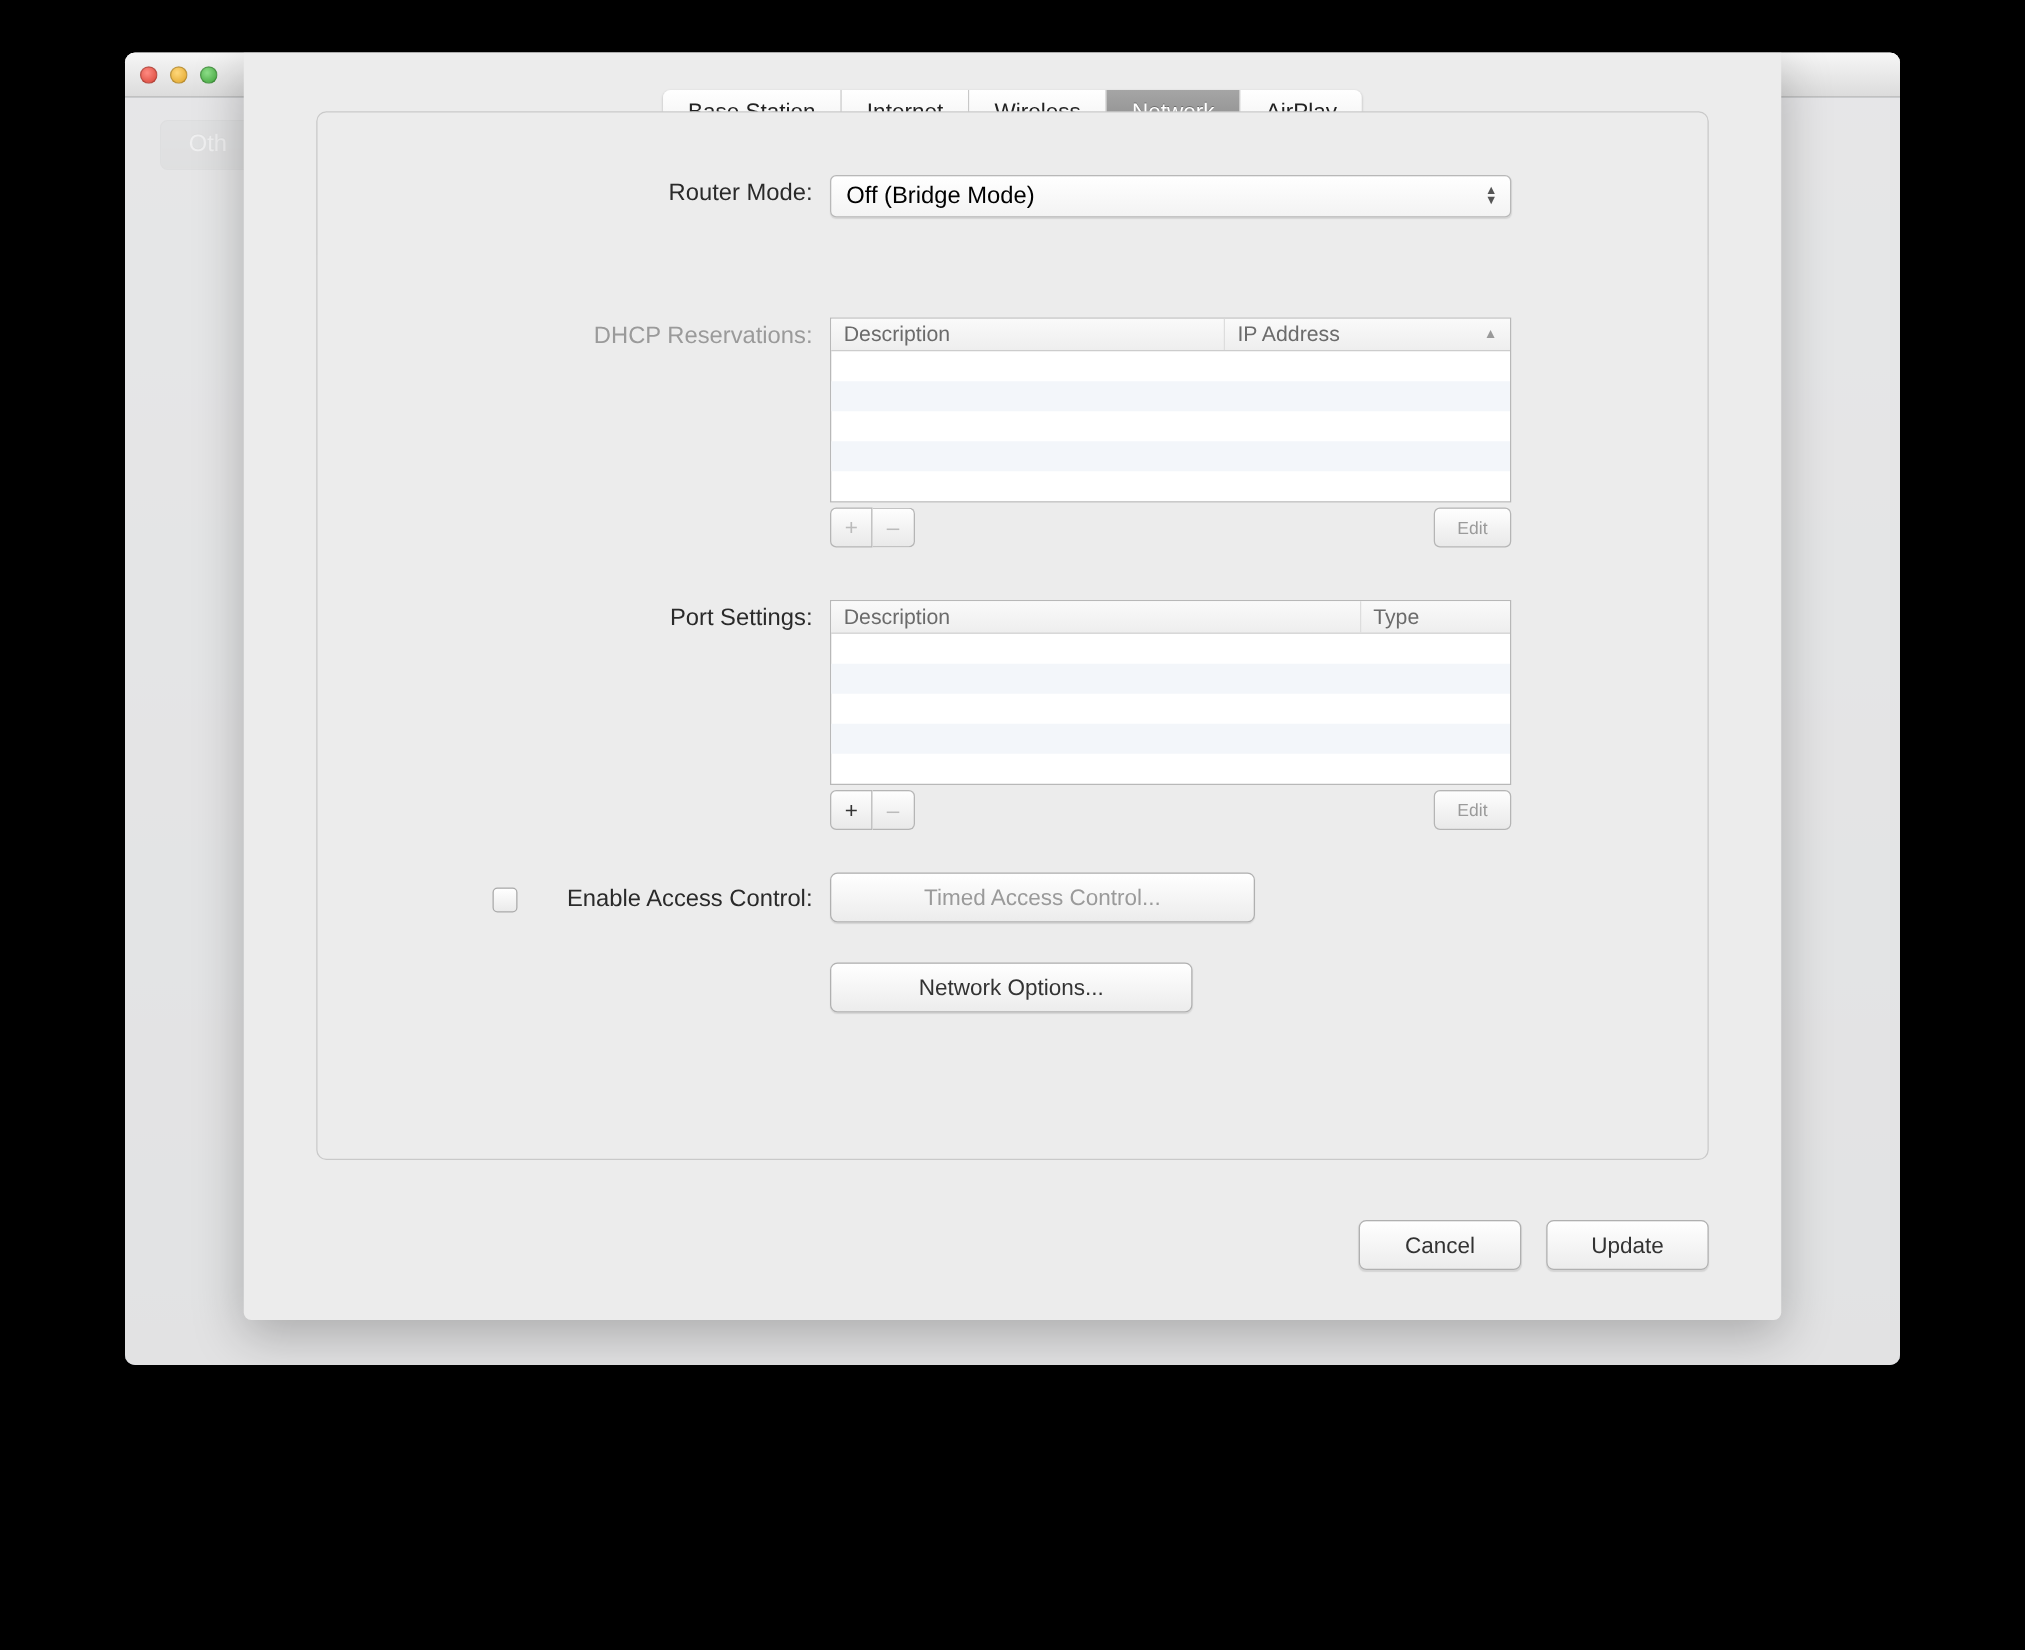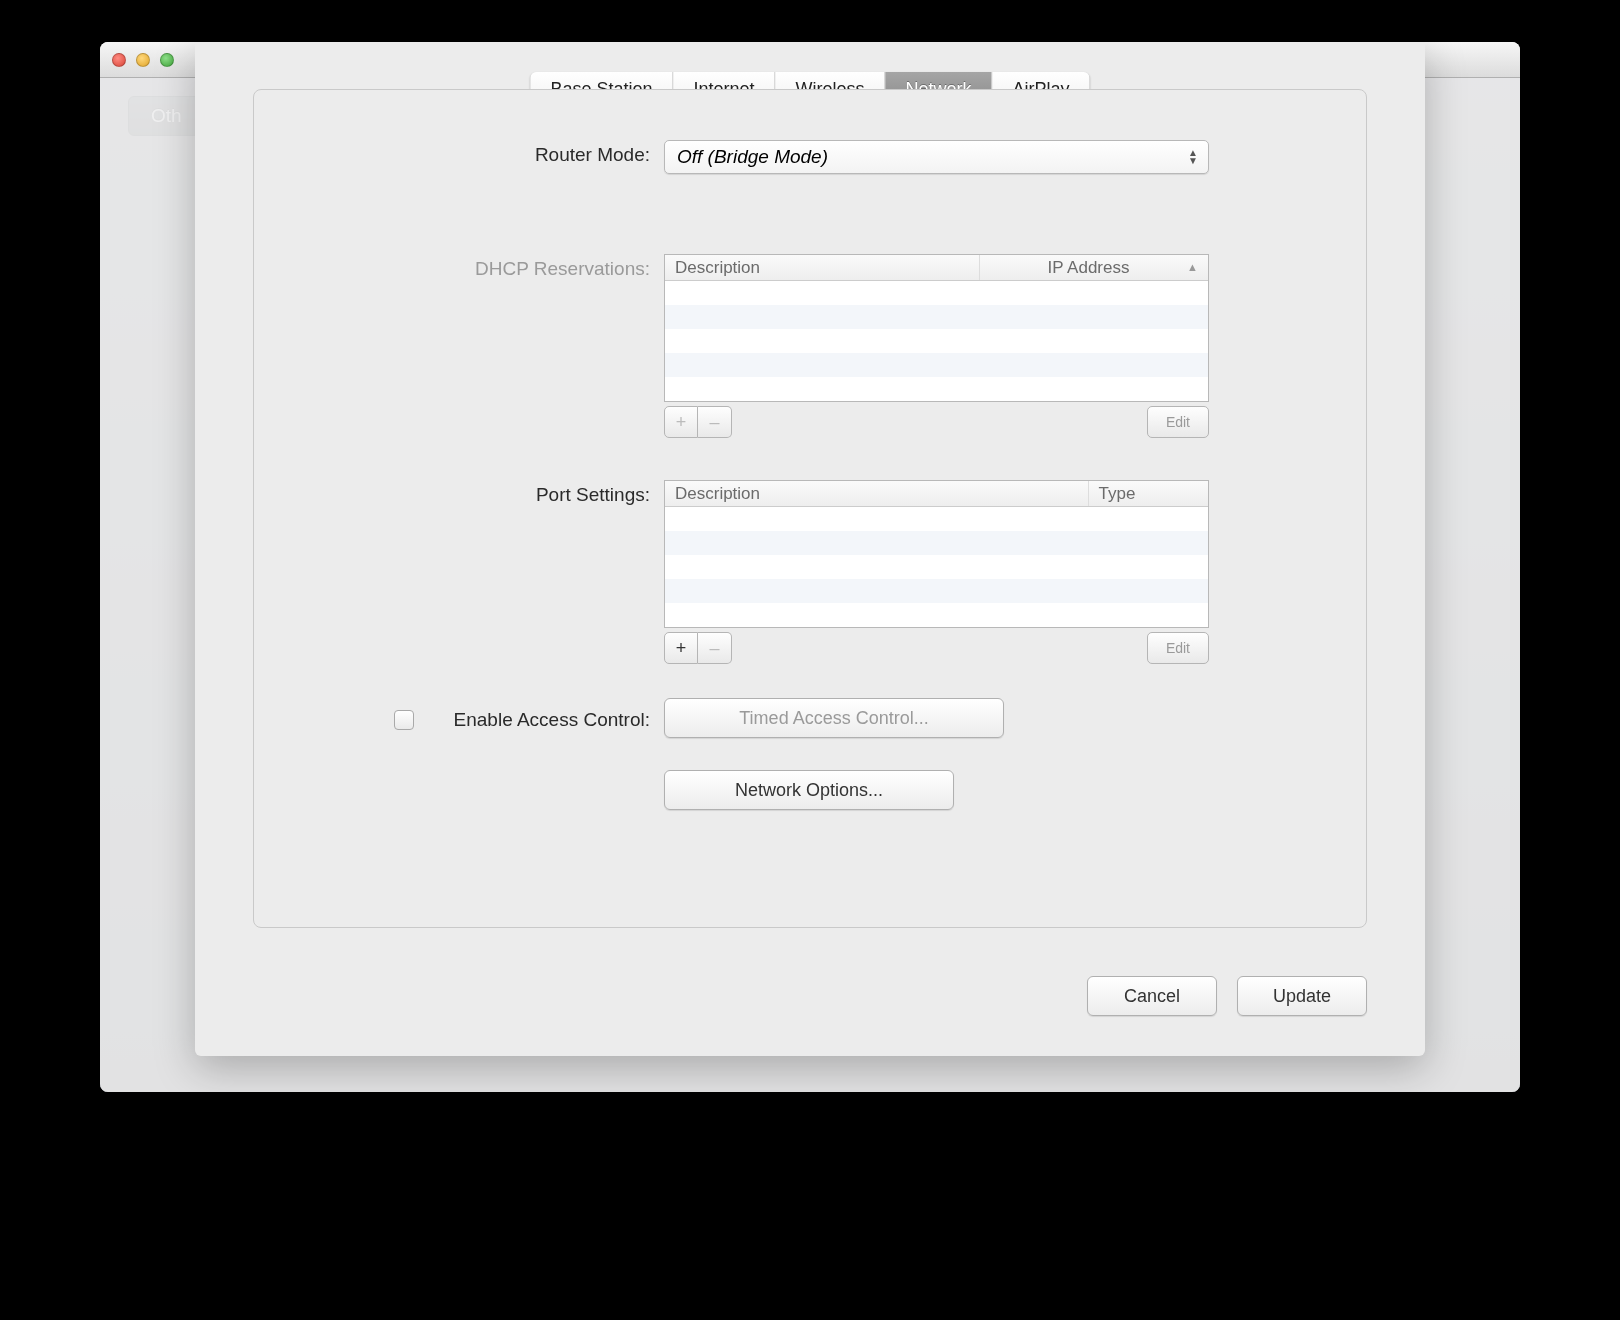--- a/index.html
+++ b/index.html
@@ -120,21 +120,20 @@
 .dropdown {
   width: 545px; height: 34px;
   background: linear-gradient(#ffffff, #f3f3f3);
   border: 1px solid #b8b8b8;
   border-radius: 5px;
   display: flex; align-items: center;
   padding: 0 12px;
   font-size: 19px;
   position: relative;
   box-shadow: 0 1px 1px rgba(0,0,0,0.1);
-  font-style: italic;
 }
 .dropdown .arrows {
   position: absolute; right: 10px; top: 50%; transform: translateY(-50%);
   font-size: 10px; color: #555; line-height: 8px;
 }
 
 .listbox {
   width: 545px; height: 148px;
   background: #fff;
   border: 1px solid #b8b8b8;
@@ -257,21 +256,21 @@
           </div>
         </div>
       </div>
 
       <div class="formrow">
         <div class="form-label dim">DHCP Reservations:</div>
         <div class="form-val">
           <div class="listbox">
             <div class="listhead">
               <div class="listcol" style="width:58%;">Description</div>
-              <div class="listcol sortasc" style="width:42%;text-align:center;">IP Address</div>
+              <div class="listcol sortasc" style="width:42%;">IP Address</div>
             </div>
             <div class="listbody">
               <div class="stripe"></div>
               <div class="stripe"></div>
               <div class="stripe"></div>
               <div class="stripe"></div>
               <div class="stripe"></div>
             </div>
           </div>
           <div class="listbtns">

